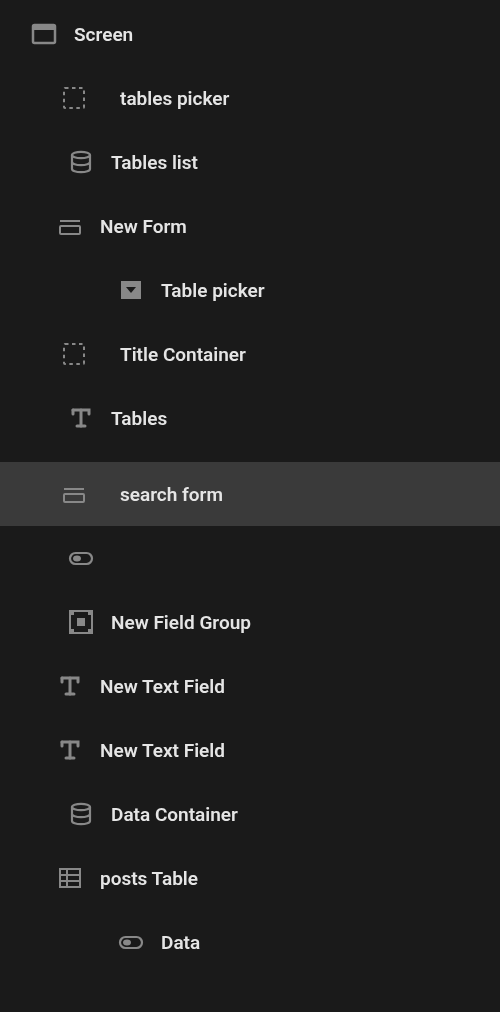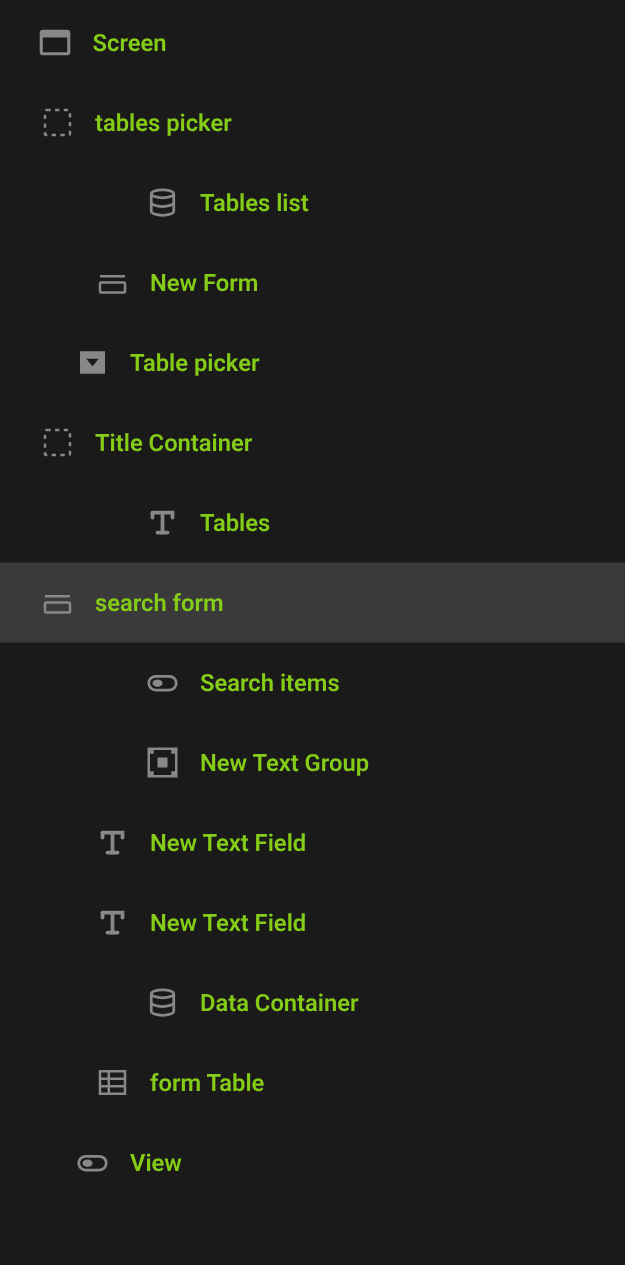--- a/index.html
+++ b/index.html
@@ -14,41 +14,41 @@
       overflow: hidden;
     }
     .tree { width: 100%; padding-top: 2px; }
     .tree-row {
       display: flex;
       align-items: center;
       height: 64px;
       cursor: pointer;
       padding-left: 30px;
     }
-    .tree-row.selected { background: #3a3a3a; }
+    .tree-row.selected { background: #3a3a3a; margin-top: 12px; }
     .icon {
       width: 28px;
       height: 28px;
       display: flex;
       align-items: center;
       justify-content: center;
       flex-shrink: 0;
       color: #888;
       margin-right: 16px;
     }
     .icon svg { display: block; }
     .label {
-      color: #84cc16;
+      color: #e5e5e5;
       white-space: nowrap;
     }
     .depth-0 { padding-left: 30px; }
-    .depth-1 { padding-left: 32px; }
-    .depth-2 { padding-left: 116px; }
-    .depth-3 { padding-left: 76px; }
-    .depth-4 { padding-left: 60px; }
+    .depth-1 { padding-left: 60px; gap: 16px; }
+    .depth-2 { padding-left: 67px; }
+    .depth-3 { padding-left: 56px; }
+    .depth-4 { padding-left: 117px; }
   </style>
 </head>
 <body>
 
 <svg width="0" height="0" style="position:absolute">
   <defs>
     <g id="ico-screen">
       <rect x="3" y="5" width="22" height="18" rx="1.5" fill="none" stroke="currentColor" stroke-width="2.5"></rect>
       <rect x="3" y="5" width="22" height="5" fill="currentColor"></rect>
     </g>
@@ -156,29 +156,28 @@
         </svg>
       </span>
       <span class="label">search form</span>
     </div>
     <div class="tree-row depth-2">
       <span class="icon">
         <svg width="28" height="28" viewBox="0 0 28 28">
           <use href="#ico-button"></use>
         </svg>
       </span>
-      <span class="label">Search items</span>
     </div>
     <div class="tree-row depth-2">
       <span class="icon">
         <svg width="28" height="28" viewBox="0 0 28 28">
           <use href="#ico-fieldgroup"></use>
         </svg>
       </span>
-      <span class="label">New Text Group</span>
+      <span class="label">New Field Group</span>
     </div>
     <div class="tree-row depth-3">
       <span class="icon">
         <svg width="28" height="28" viewBox="0 0 28 28">
           <use href="#ico-text"></use>
         </svg>
       </span>
       <span class="label">New Text Field</span>
     </div>
     <div class="tree-row depth-3">
@@ -196,23 +195,23 @@
         </svg>
       </span>
       <span class="label">Data Container</span>
     </div>
     <div class="tree-row depth-3">
       <span class="icon">
         <svg width="28" height="28" viewBox="0 0 28 28">
           <use href="#ico-table"></use>
         </svg>
       </span>
-      <span class="label">form Table</span>
+      <span class="label">posts Table</span>
     </div>
     <div class="tree-row depth-4">
       <span class="icon">
         <svg width="28" height="28" viewBox="0 0 28 28">
           <use href="#ico-button"></use>
         </svg>
       </span>
-      <span class="label">View</span>
+      <span class="label">Data</span>
     </div>
   </div>
 
 </body></html>

